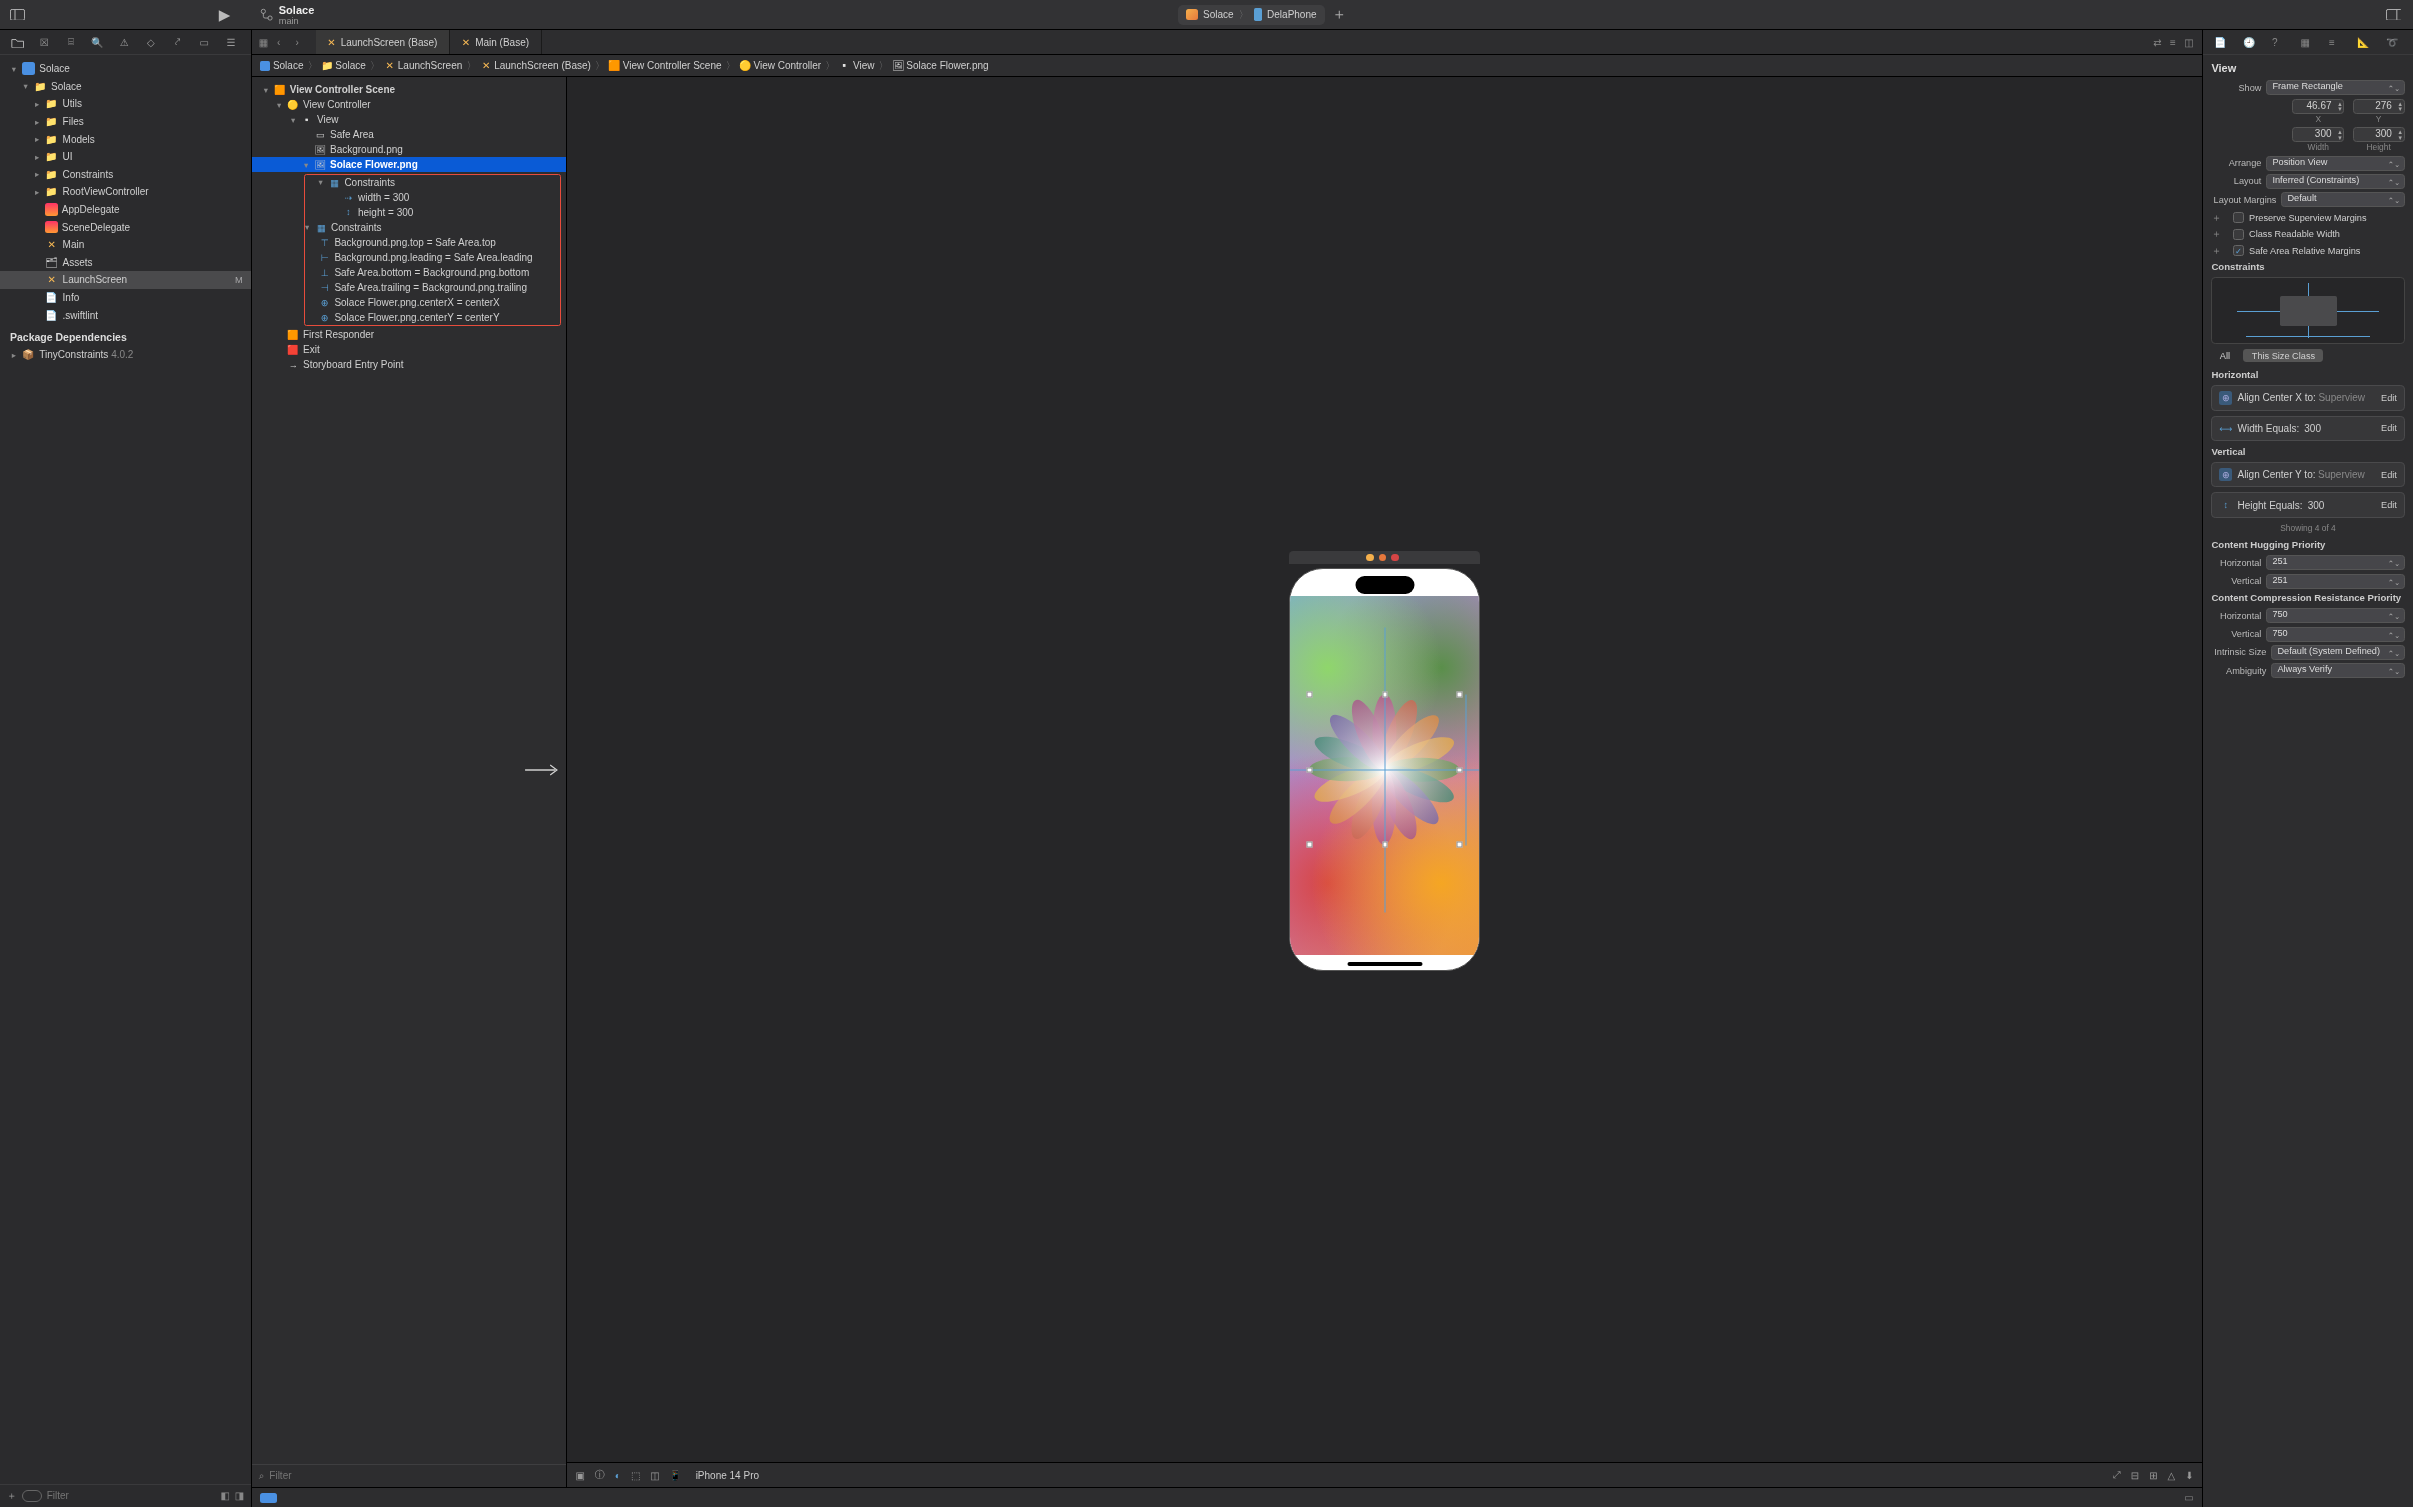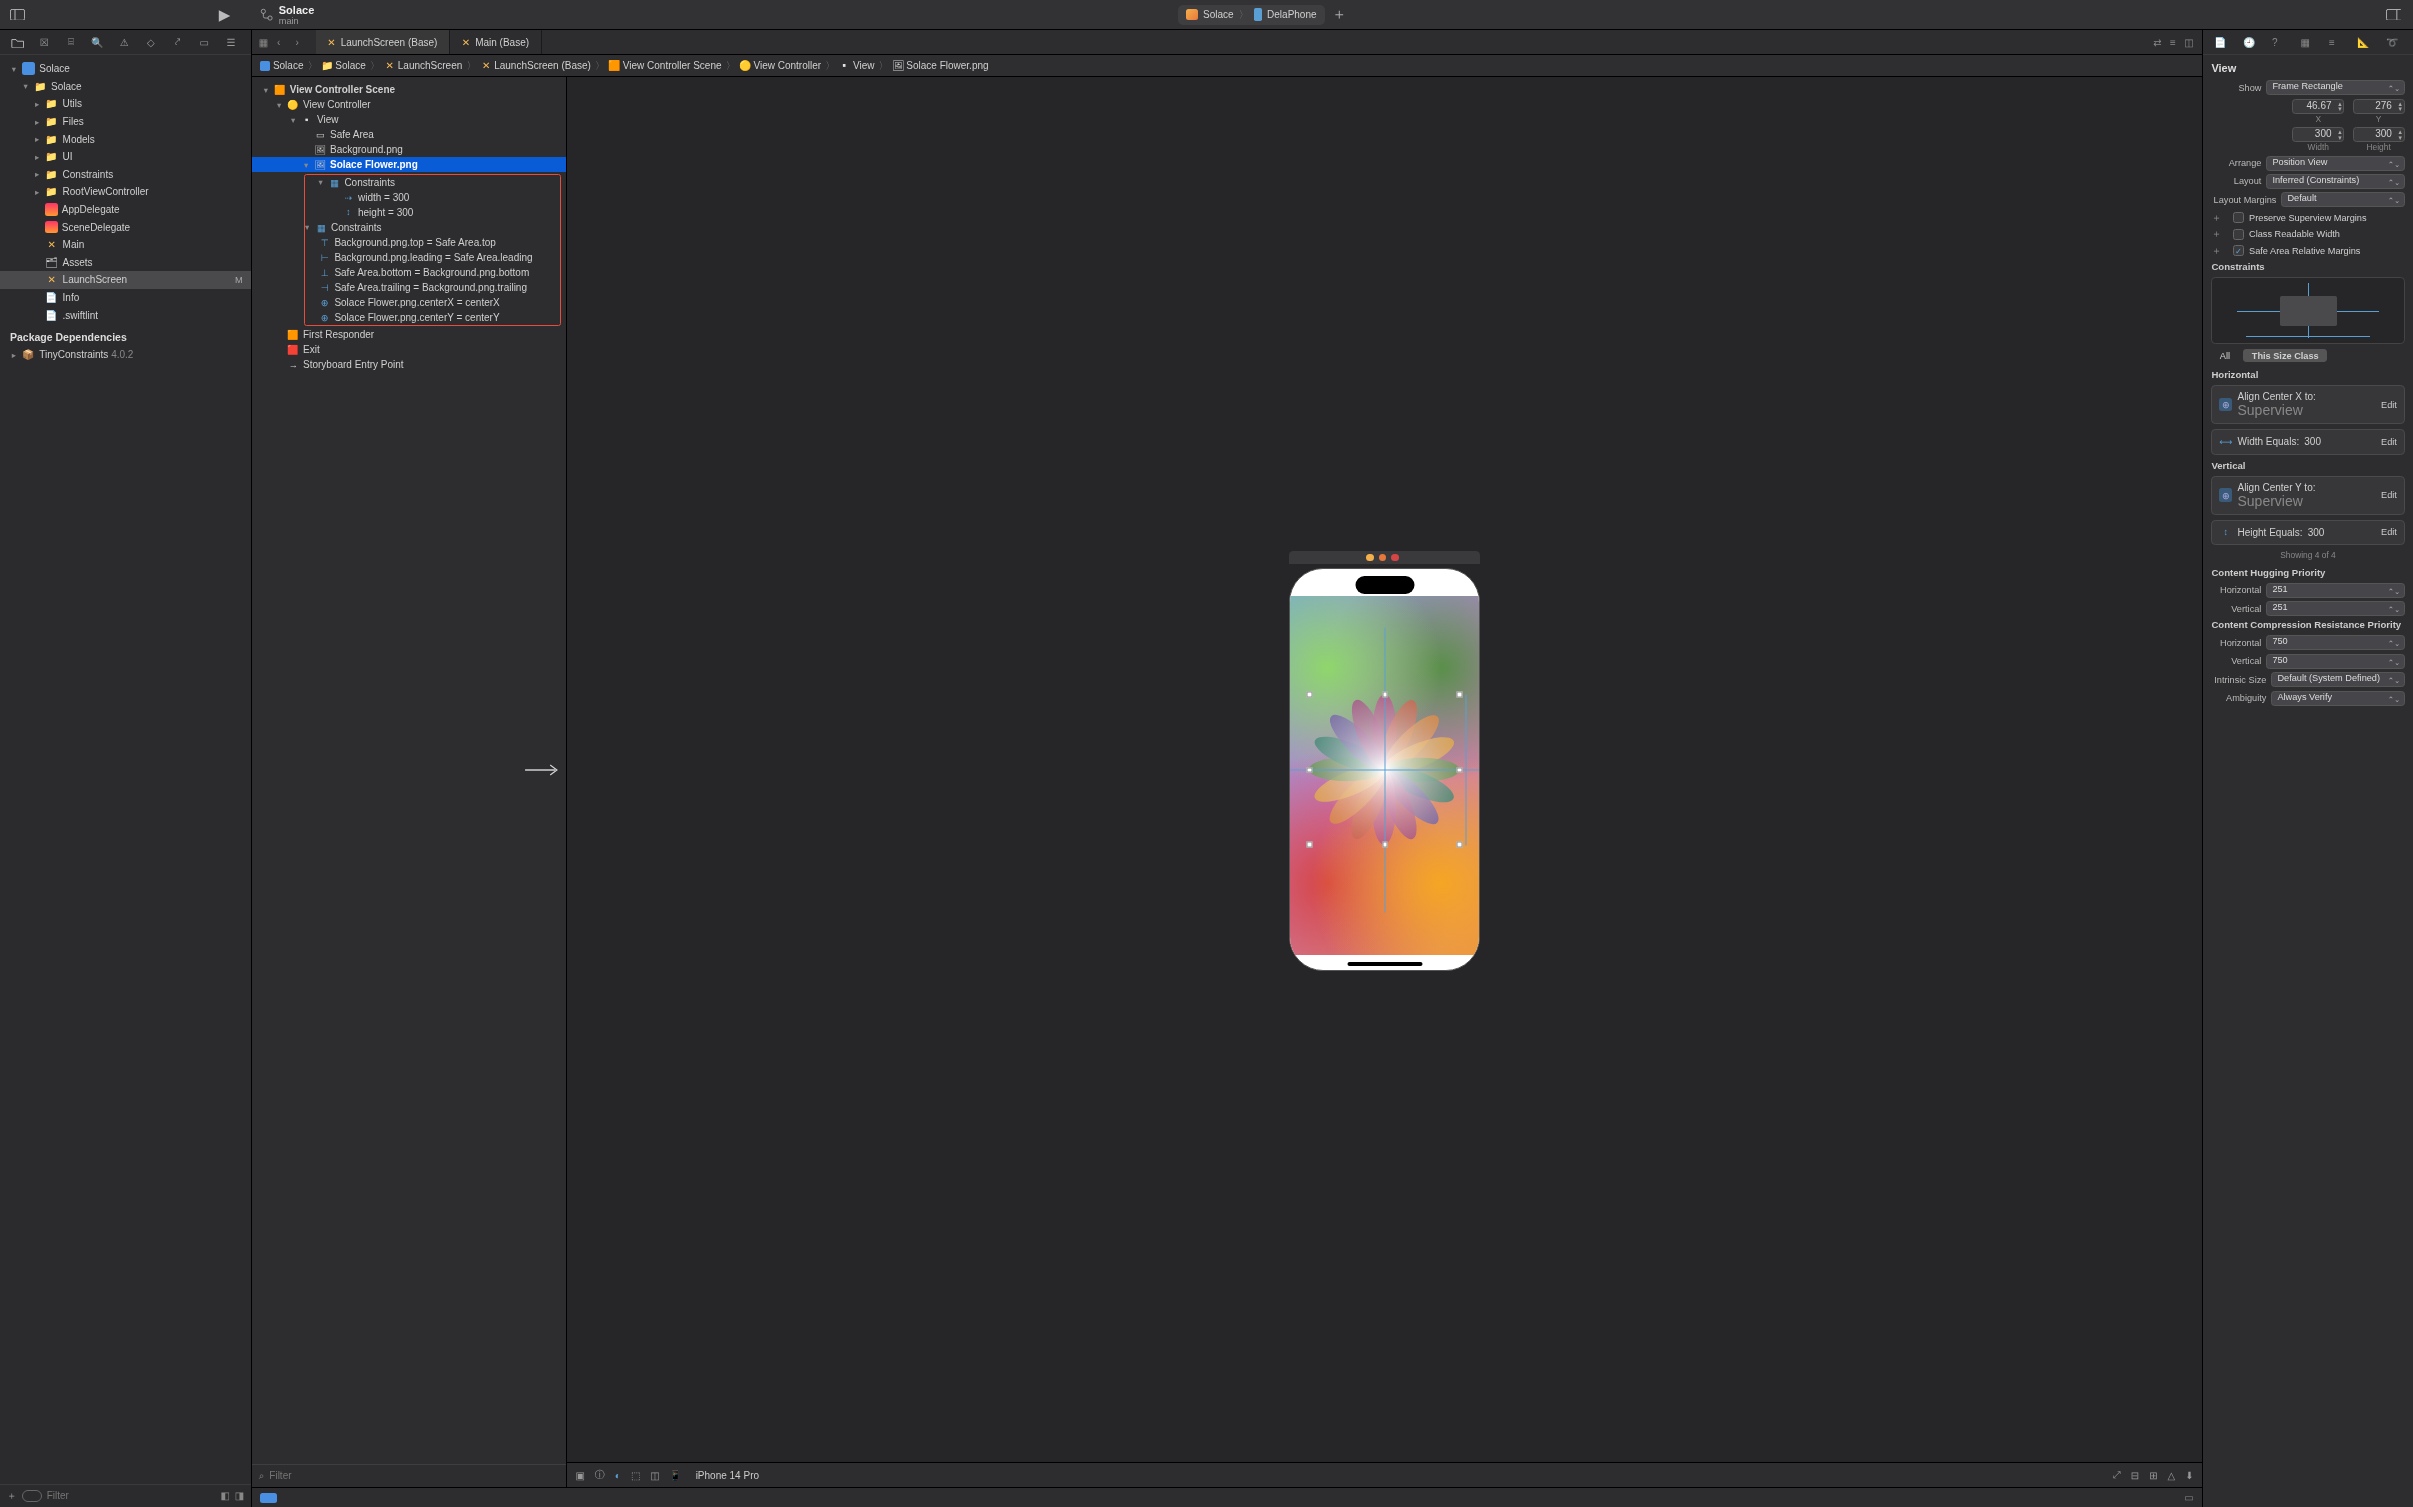--- a/index.html
+++ b/index.html
@@ -94,25 +94,25 @@
     .dual-col{display:flex;flex-direction:column;align-items:center;}
     .checkbox-row{display:flex;align-items:center;gap:5px;margin-bottom:2.5px;margin-left:59px;}
     .chk{width:11px;height:11px;background:#3a3a3c;border:0.8px solid #666;border-radius:2.5px;display:flex;align-items:center;justify-content:center;font-size:8.4px;}
     .chk.checked::after{content:"✓";color:#5a9fd4;}
     .plus-sm{width:11.7px;color:#888;margin-right:5px;}
     .constraint-diagram{background:#262628;border:0.8px solid #444;border-radius:4.2px;height:67px;margin:5px 0;position:relative;display:flex;align-items:center;justify-content:center;}
     .cd-rect{width:57px;height:30px;background:#4a4a4c;border-radius:1.7px;position:relative;}
     .cd-line{position:absolute;background:#5a9fd4;}
     .filter-pills{display:flex;gap:5px;margin-bottom:6.7px;}
     .pill{padding:1.7px 8.4px;border-radius:3.4px;font-size:9.2px;background:transparent;}
-    .pill.active{background:#555;font-weight:bold;}
+    .pill.active{background:#555;}
     .constraint-card{background:#373739;border:0.8px solid #4a4a4c;border-radius:4.2px;padding:5px 6.7px;margin-bottom:5px;display:flex;align-items:center;gap:5px;}
     .cc-icon{width:13.4px;height:13.4px;display:flex;align-items:center;justify-content:center;border-radius:2.5px;font-size:9.2px;}
     .cc-text{flex:1;font-size:9.2px;}
-    .cc-sub{color:#888;font-size:14px;}
+    .cc-sub{color:#888;font-size:10px;}
     .cc-edit{font-size:9.2px;color:#ccc;}
     .group-label{font-size:9.6px;font-weight:600;color:#ccc;margin:3.4px 0 5px;}
     .caption{text-align:center;font-size:8.4px;color:#888;margin:1.7px 0 6.7px;}
     .bottom-bar{height:20px;background:#2d2d2f;border-top:0.8px solid #000;display:flex;align-items:center;padding:0 8.4px;}
     .bb-pill{width:17px;height:10px;background:#4a90e2;border-radius:2.5px;}
     svg{display:block;}
     .arrow-into{position:absolute;left:-42px;top:50%;transform:translateY(-50%);color:#8a8a8c;}
     .indent-1{padding-left:11.7px;}
     .indent-2{padding-left:23.5px;}
     .indent-3{padding-left:35px;}

